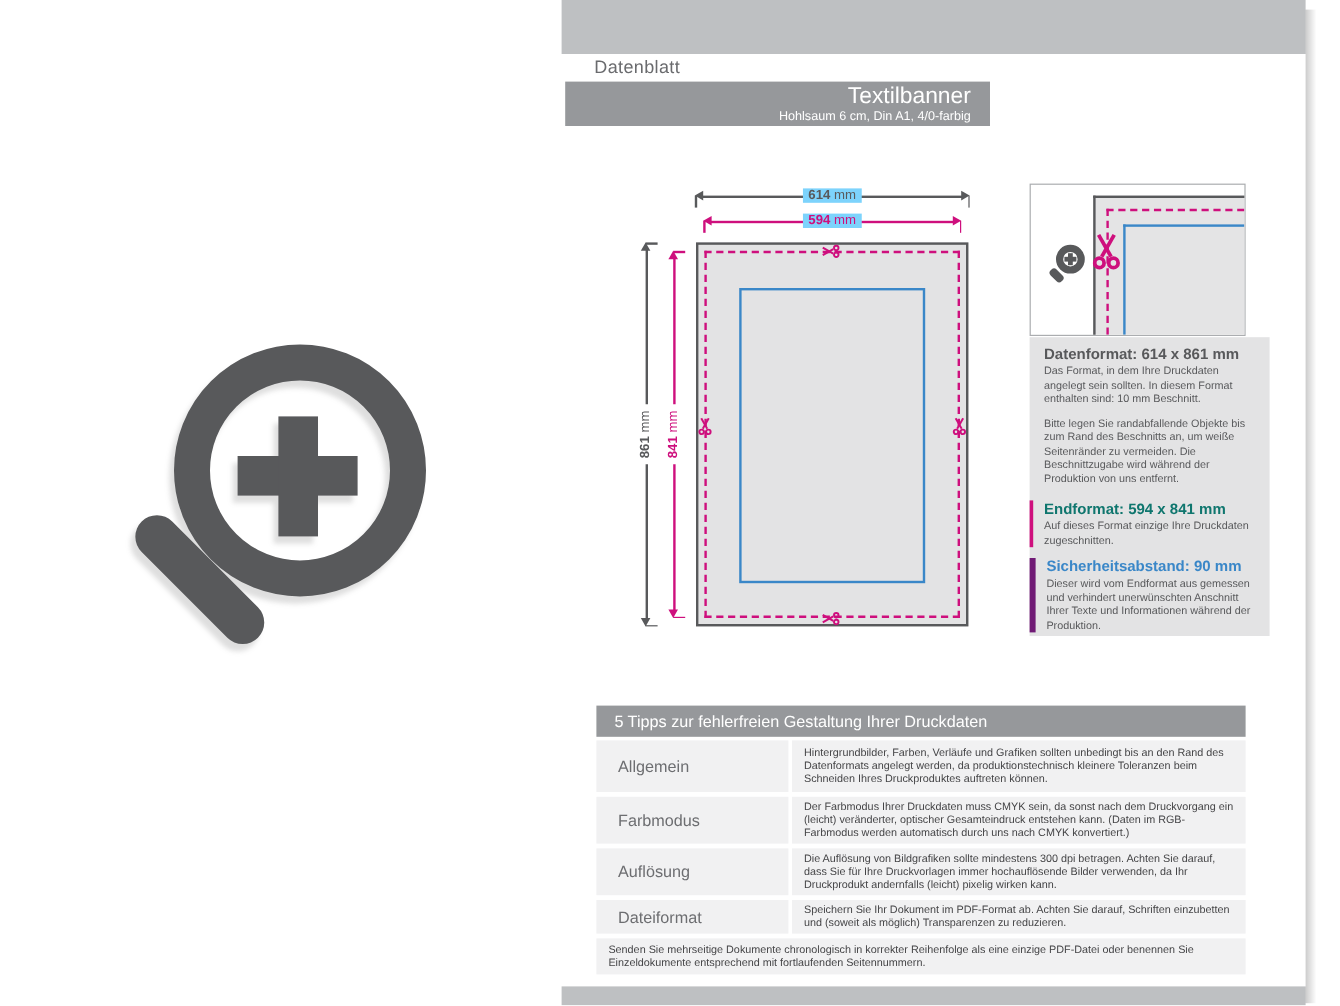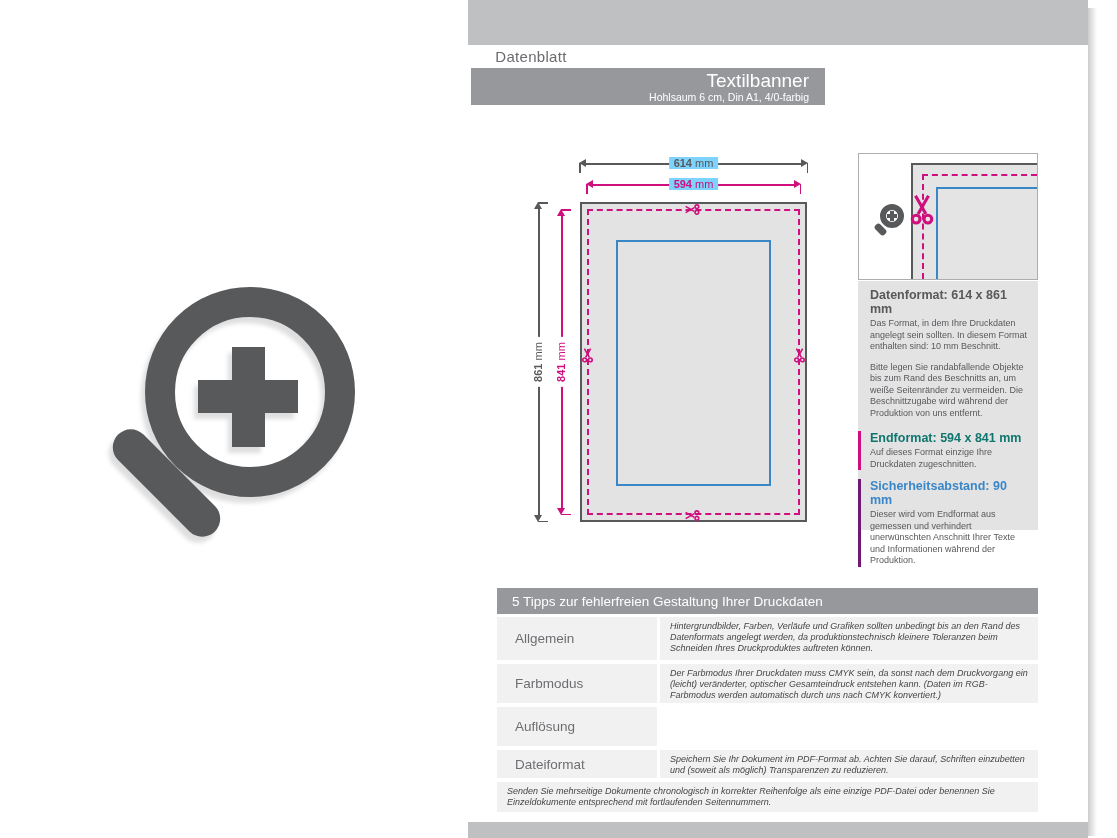--- a/index.html
+++ b/index.html
@@ -72,38 +72,38 @@
   .pv-dash-h { position:absolute; left:63px; top:20px; right:0; height:0; border-top:2px dashed #CE0F7D; }
   .pv-blue-v { position:absolute; left:77px; top:33px; bottom:0; width:1.5px; background:#3A87C8; }
   .pv-blue-h { position:absolute; left:77px; top:33px; right:0; height:1.5px; background:#3A87C8; }
   .mini-mag { position:absolute; left:15px; top:50px; width:32px; height:32px; }
   .mini-mag .ring { position:absolute; left:6px; top:0; width:24px; height:24px; border:6px solid #58595B; border-radius:50%; }
   .mini-mag .ph { position:absolute; left:13px; top:10px; width:10px; height:4px; background:#58595B; }
   .mini-mag .pv { position:absolute; left:16px; top:7px; width:4px; height:10px; background:#58595B; }
   .mini-mag .handle { position:absolute; left:0px; top:22px; width:13px; height:7px; background:#58595B;
                       border-radius:3px; transform:rotate(45deg); }
 
-  .info-box { position:absolute; left:858px; top:281px; width:180px; height:249px;
+  .info-box { position:absolute; left:858px; top:281px; width:200px; height:249px;
               background:#E3E3E4; padding:7px 10px 6px 12px; color:#58595B; }
   .info-box h3 { font-size:12.5px; margin-bottom:2px; }
   .info-box p  { font-size:9px; line-height:11.5px; margin-bottom:9px; }
   .blk-end  { border-left:3px solid #CE0F7D; margin-left:-12px; padding-left:9px; margin-top:12px; }
   .blk-end h3 { color:#0f766e; }
-  .blk-safe { border-left:3px solid #701a75; margin-left:-12px; padding-left:9px; margin-top:5px; }
+  .blk-safe { border-left:5px solid #701a75; margin-left:-12px; padding-left:9px; margin-top:5px; }
   .blk-safe h3 { color:#3A87C8; }
 
   
   .tips-header { position:absolute; left:497px; top:588px; width:541px; height:26px; background:#96989B;
                  color:#fff; font-size:13.5px; display:flex; align-items:center; padding-left:15px; }
   .tips-rows { position:absolute; left:497px; top:617px; width:541px; }
   .tip-row { display:flex; margin-bottom:4px; }
   .tip-label { width:160px; background:#F1F1F2; display:flex; align-items:center;
                padding-left:18px; font-size:13.5px; color:#6D6E71; margin-right:3px; }
-  .tip-text { flex:1; background:#F1F1F2; display:flex; 
-              padding:4px 10px; font-size:9px; line-height:11px; color:#454547;font-style:italic; }
+  .tip-text { flex:1; background:#F1F1F2; display:flex; align-items:center;
+              padding:4px 10px; font-size:9px; line-height:11px; color:#454547; }
   .h43{height:43px} .h39{height:39px} .h28{height:28px} .h30{height:30px}
 </style>
 </head>
 <body>
 
 <div class="canvas">
 
   <div class="band-top"></div>
   <div class="band-bottom"></div>
   <div class="page-shadow"></div>
@@ -255,20 +255,23 @@
       </div>
     </div>
     <div class="tip-row">
       <div class="tip-label h39">Farbmodus</div>
       <div class="tip-text h39">
         <span>Der Farbmodus Ihrer Druckdaten muss CMYK sein, da sonst nach dem Druckvorgang ein (leicht) veränderter, optischer Gesamteindruck entstehen kann. (Daten im RGB-Farbmodus werden automatisch durch uns nach CMYK konvertiert.)</span>
       </div>
     </div>
     <div class="tip-row">
       <div class="tip-label h39">Auflösung</div>
+      <div class="tip-text h39">
+        <span>Die Auflösung von Bildgrafiken sollte mindestens 300 dpi betragen. Achten Sie darauf, dass Sie für Ihre Druckvorlagen immer hochauflösende Bilder verwenden, da Ihr Druckprodukt andernfalls (leicht) pixelig wirken kann.</span>
+      </div>
     </div>
     <div class="tip-row">
       <div class="tip-label h28">Dateiformat</div>
       <div class="tip-text h28">
         <span>Speichern Sie Ihr Dokument im PDF-Format ab. Achten Sie darauf, Schriften einzubetten und (soweit als möglich) Transparenzen zu reduzieren.</span>
       </div>
     </div>
     <div class="tip-row">
       <div class="tip-text h30">
         <span>Senden Sie mehrseitige Dokumente chronologisch in korrekter Reihenfolge als eine einzige PDF-Datei oder benennen Sie Einzeldokumente entsprechend mit fortlaufenden Seitennummern.</span>

